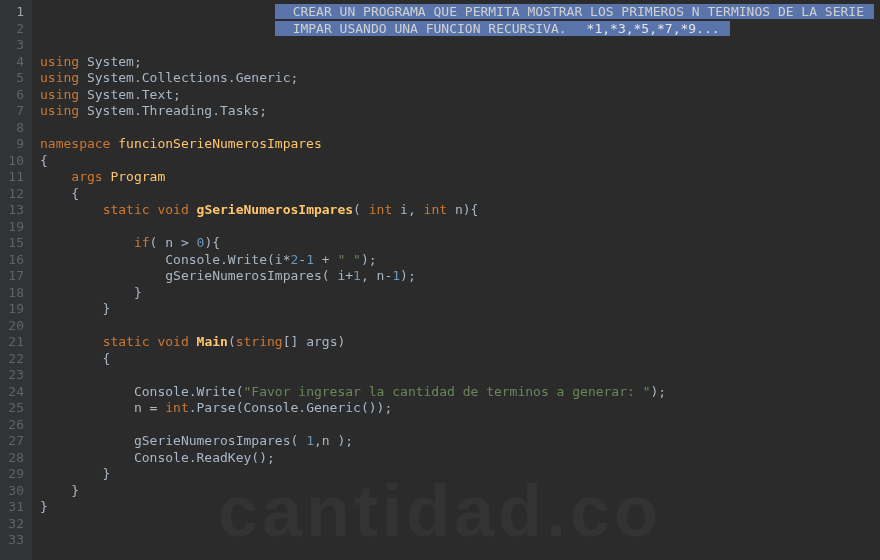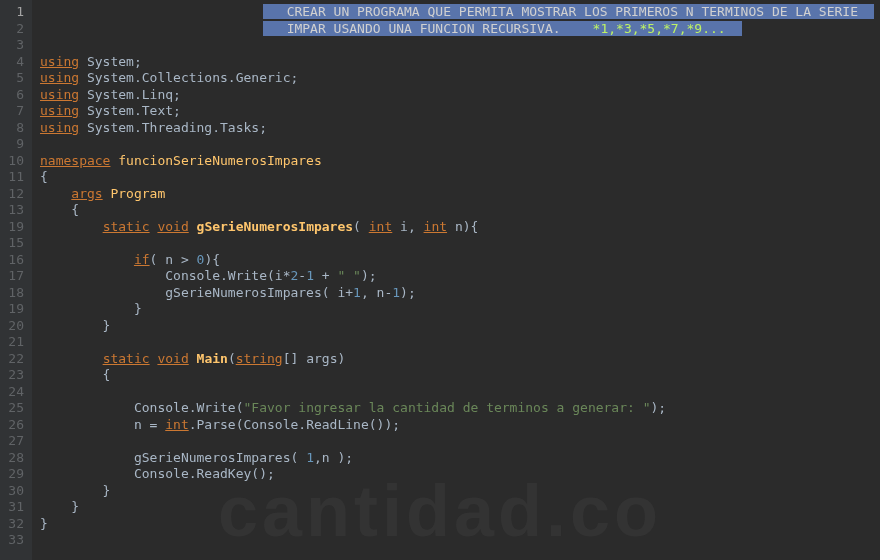--- a/index.html
+++ b/index.html
@@ -27,50 +27,50 @@
 }
 .gutter div { height: 16.5px; line-height: 16.5px; }
 .gutter .current { color: #a4a4a4; }
 .code {
   flex: 1;
   padding: 4px 0 0 8px;
   color: #a9b7c6;
   position: relative;
 }
 .line { height: 16.5px; line-height: 16.5px; white-space: pre; }
-.kw { color: #cc7832; text-decoration: underline; }
+.kw { color: #cc7832; }
 .cls { color: #ffc66d; }
 .fn { color: #ffc66d; font-weight: bold; }
 .num { color: #6897bb; }
 .str { color: #6a8759; }
 .comment-selected {
   background: #5974ab;
   color: #d0d0d0;
-  padding: 0 16px;
+  padding: 0 10px;
 }
 .comment-block {
   position: absolute;
   top: 4px;
   right: 6px;
   text-align: left;
 }
 .comment-block .line { height: 16.5px; }
 .watermark {
   position: absolute;
   bottom: 8px;
   left: 50%;
   transform: translateX(-50%);
   font-size: 72px;
   font-weight: bold;
   color: rgba(100,100,100,0.15);
   letter-spacing: 4px;
   pointer-events: none;
   font-family: Arial, sans-serif;
 }
-.red { color: #bef264; }
+.red { color: #e5e5e5; }
 </style>
 </head>
 <body>
 
 <div class="editor">
   <div class="gutter" id="gutter">
       <div class="current">1</div>
       <div>2</div>
       <div>3</div>
       <div>4</div>
@@ -109,41 +109,40 @@
     <div class="comment-block">
       <div class="line"><span class="comment-selected"> CREAR UN PROGRAMA QUE PERMITA MOSTRAR LOS PRIMEROS N TERMINOS DE LA SERIE</span></div>
       <div class="line"><span class="comment-selected"> IMPAR USANDO UNA FUNCION RECURSIVA.</span><span class="comment-selected red">*1,*3,*5,*7,*9...</span></div>
     </div>
 
     <div class="line"></div>
     <div class="line"></div>
     <div class="line"></div>
     <div class="line"><span class="kw">using</span> <span>System</span>;</div>
     <div class="line"><span class="kw">using</span> <span>System.Collections.Generic</span>;</div>
-    <div class="line"><span class="kw">using</span> <span>System.Linq</span>;</div>
     <div class="line"><span class="kw">using</span> <span>System.Text</span>;</div>
     <div class="line"><span class="kw">using</span> <span>System.Threading.Tasks</span>;</div>
     <div class="line"></div>
     <div class="line"><span class="kw">namespace</span> <span class="cls">funcionSerieNumerosImpares</span></div>
     <div class="line">{</div>
     <div class="line">    <span class="kw">args</span> <span class="cls">Program</span></div>
     <div class="line">    {</div>
     <div class="line">        <span class="kw">static</span> <span class="kw">void</span> <span class="fn">gSerieNumerosImpares</span>( <span class="kw">int</span> <span>i</span>, <span class="kw">int</span> <span>n</span>){</div>
     <div class="line"></div>
     <div class="line">            <span class="kw">if</span>( <span>n</span> &gt; <span class="num">0</span>){</div>
     <div class="line">                <span>Console</span>.<span>Write</span>(<span>i</span>*<span class="num">2</span>-<span class="num">1</span> + <span class="str">" "</span>);</div>
     <div class="line">                <span>gSerieNumerosImpares</span>( <span>i</span>+<span class="num">1</span>, <span>n</span>-<span class="num">1</span>);</div>
     <div class="line">            }</div>
     <div class="line">        }</div>
     <div class="line"></div>
     <div class="line">        <span class="kw">static</span> <span class="kw">void</span> <span class="fn">Main</span>(<span class="kw">string</span>[] <span>args</span>)</div>
     <div class="line">        {</div>
     <div class="line"></div>
     <div class="line">            <span>Console</span>.<span>Write</span>(<span class="str">"Favor ingresar la cantidad de terminos a generar: "</span>);</div>
-    <div class="line">            <span>n</span> = <span class="kw">int</span>.<span>Parse</span>(<span>Console</span>.<span>ReadLine</span>());</div>
+    <div class="line">            <span>n</span> = <span class="kw">int</span>.<span>Parse</span>(<span>Console</span>.<span>Generic</span>());</div>
     <div class="line"></div>
     <div class="line">            <span>gSerieNumerosImpares</span>( <span class="num">1</span>,<span>n</span> );</div>
     <div class="line">            <span>Console</span>.<span>ReadKey</span>();</div>
     <div class="line">        }</div>
     <div class="line">    }</div>
     <div class="line">}</div>
   </div>
 </div>
 
 <div class="watermark">cantidad.co</div>

